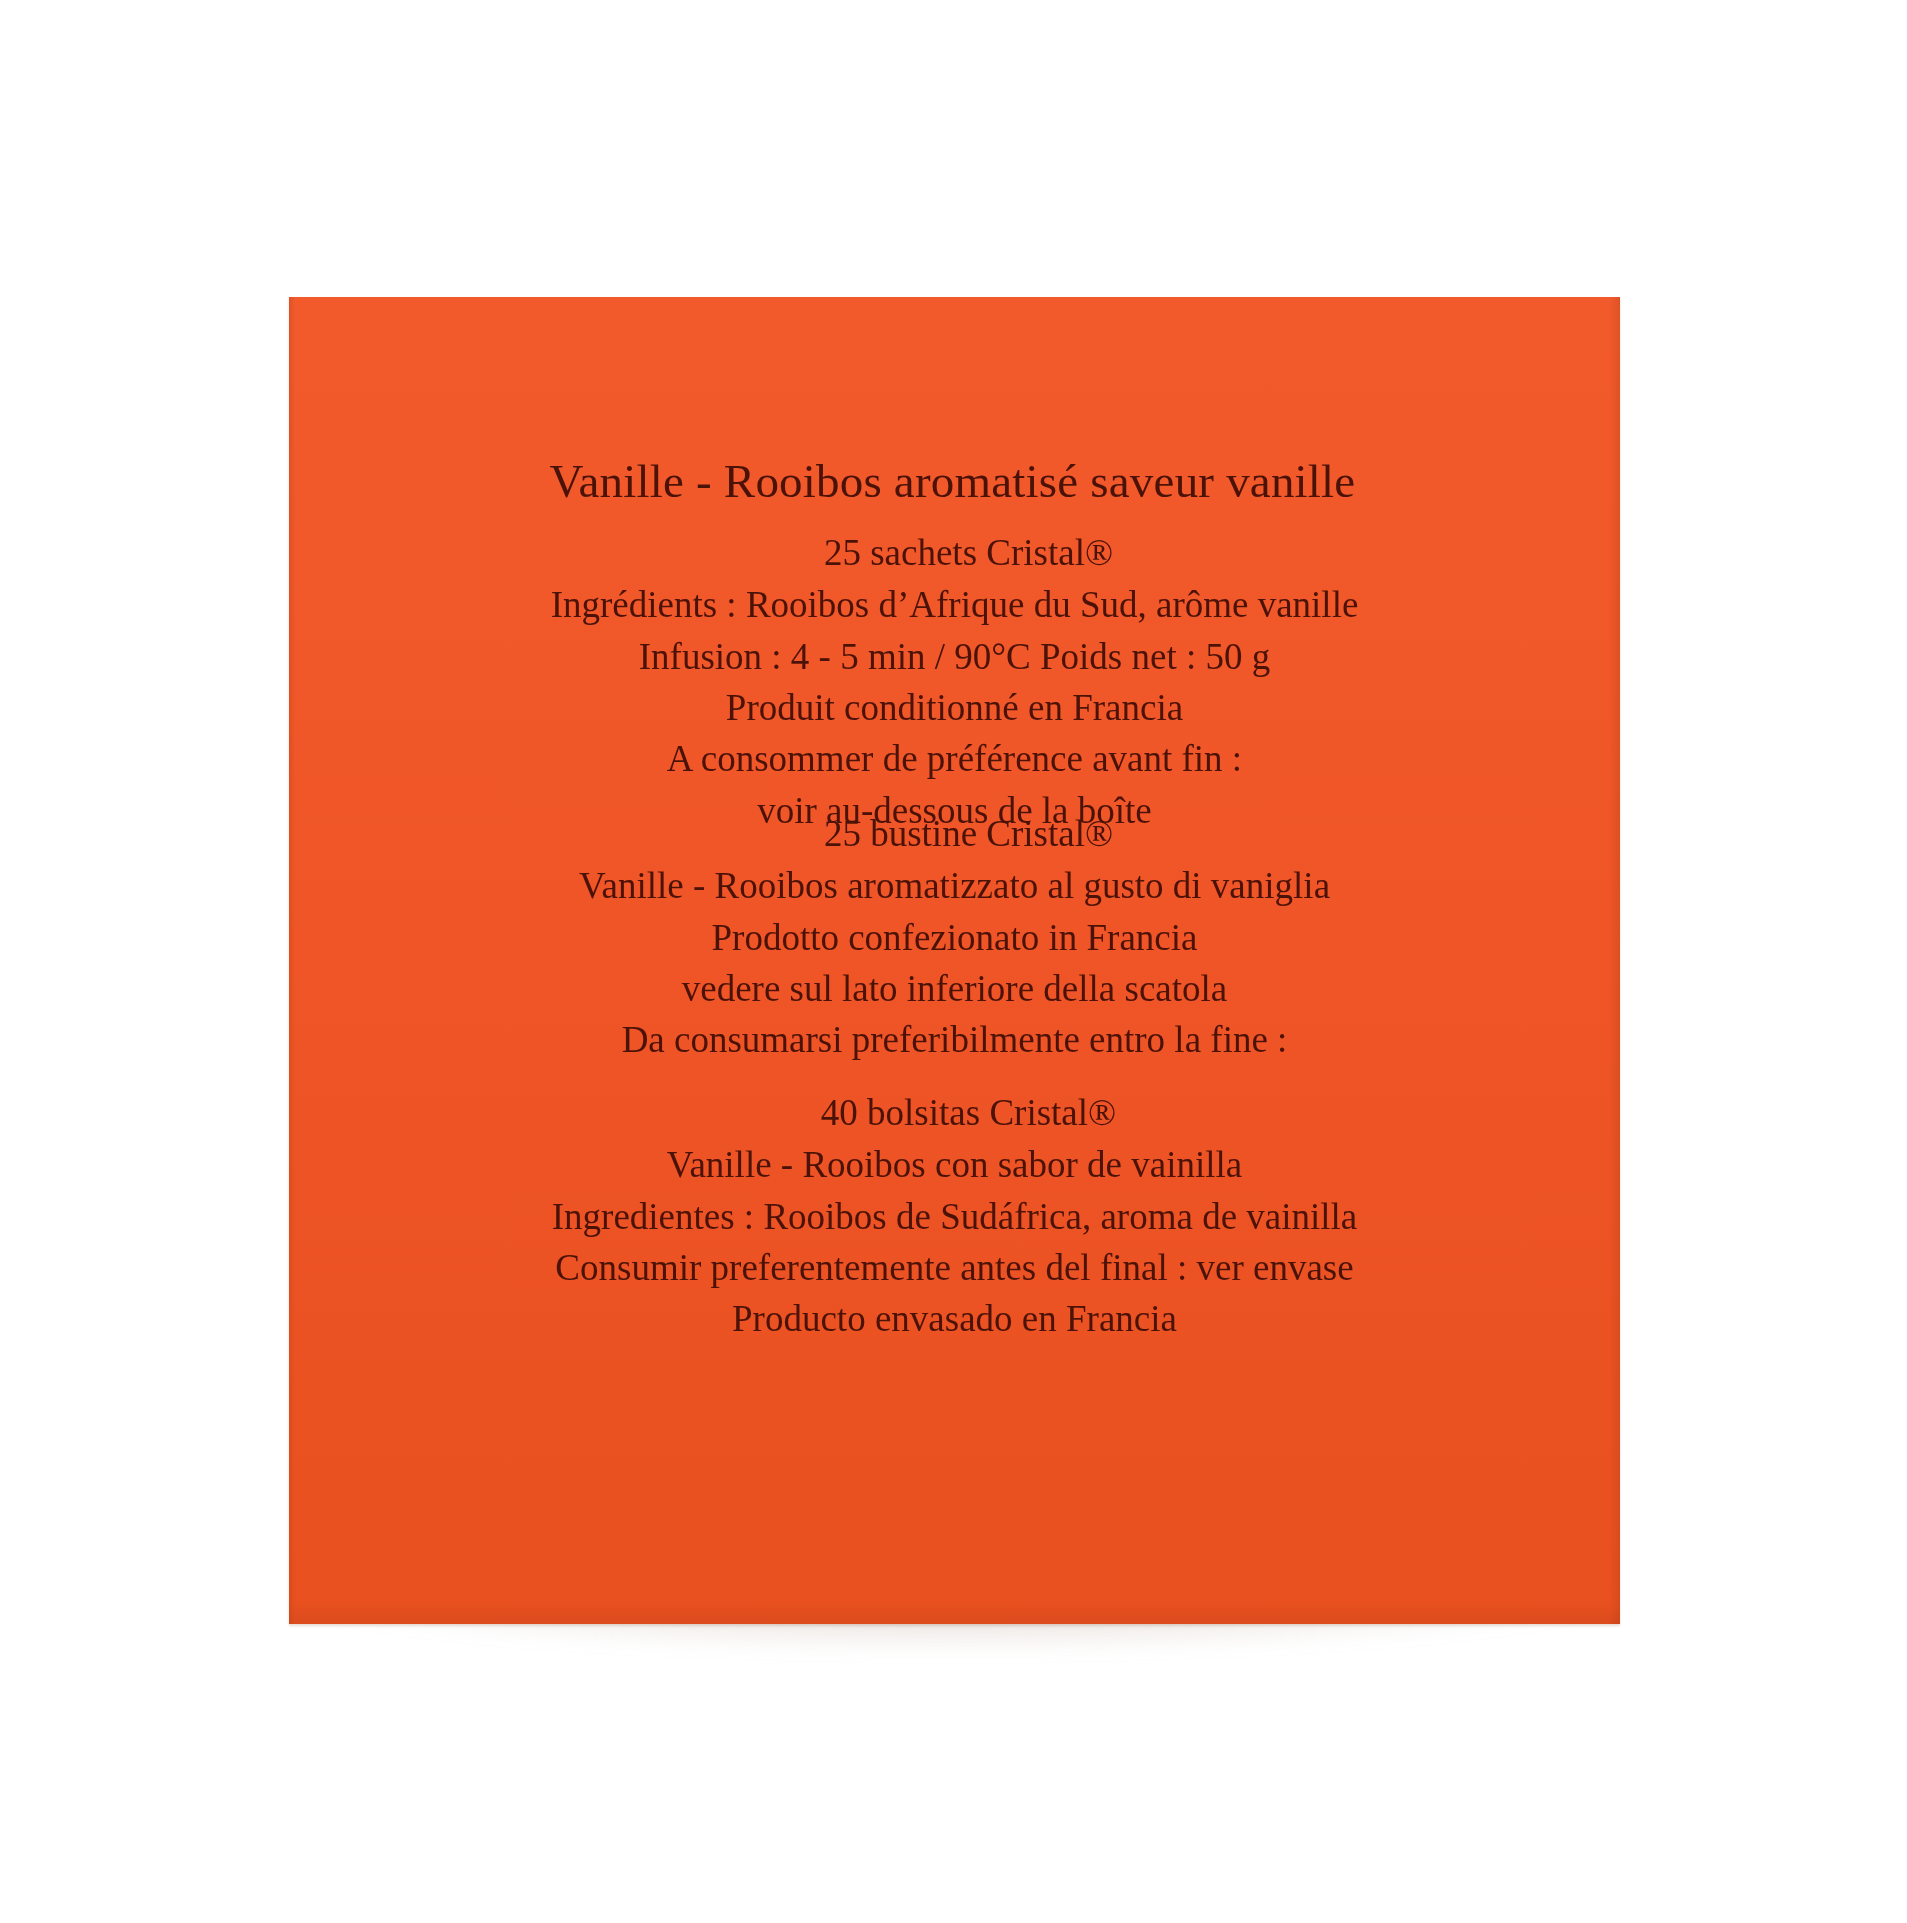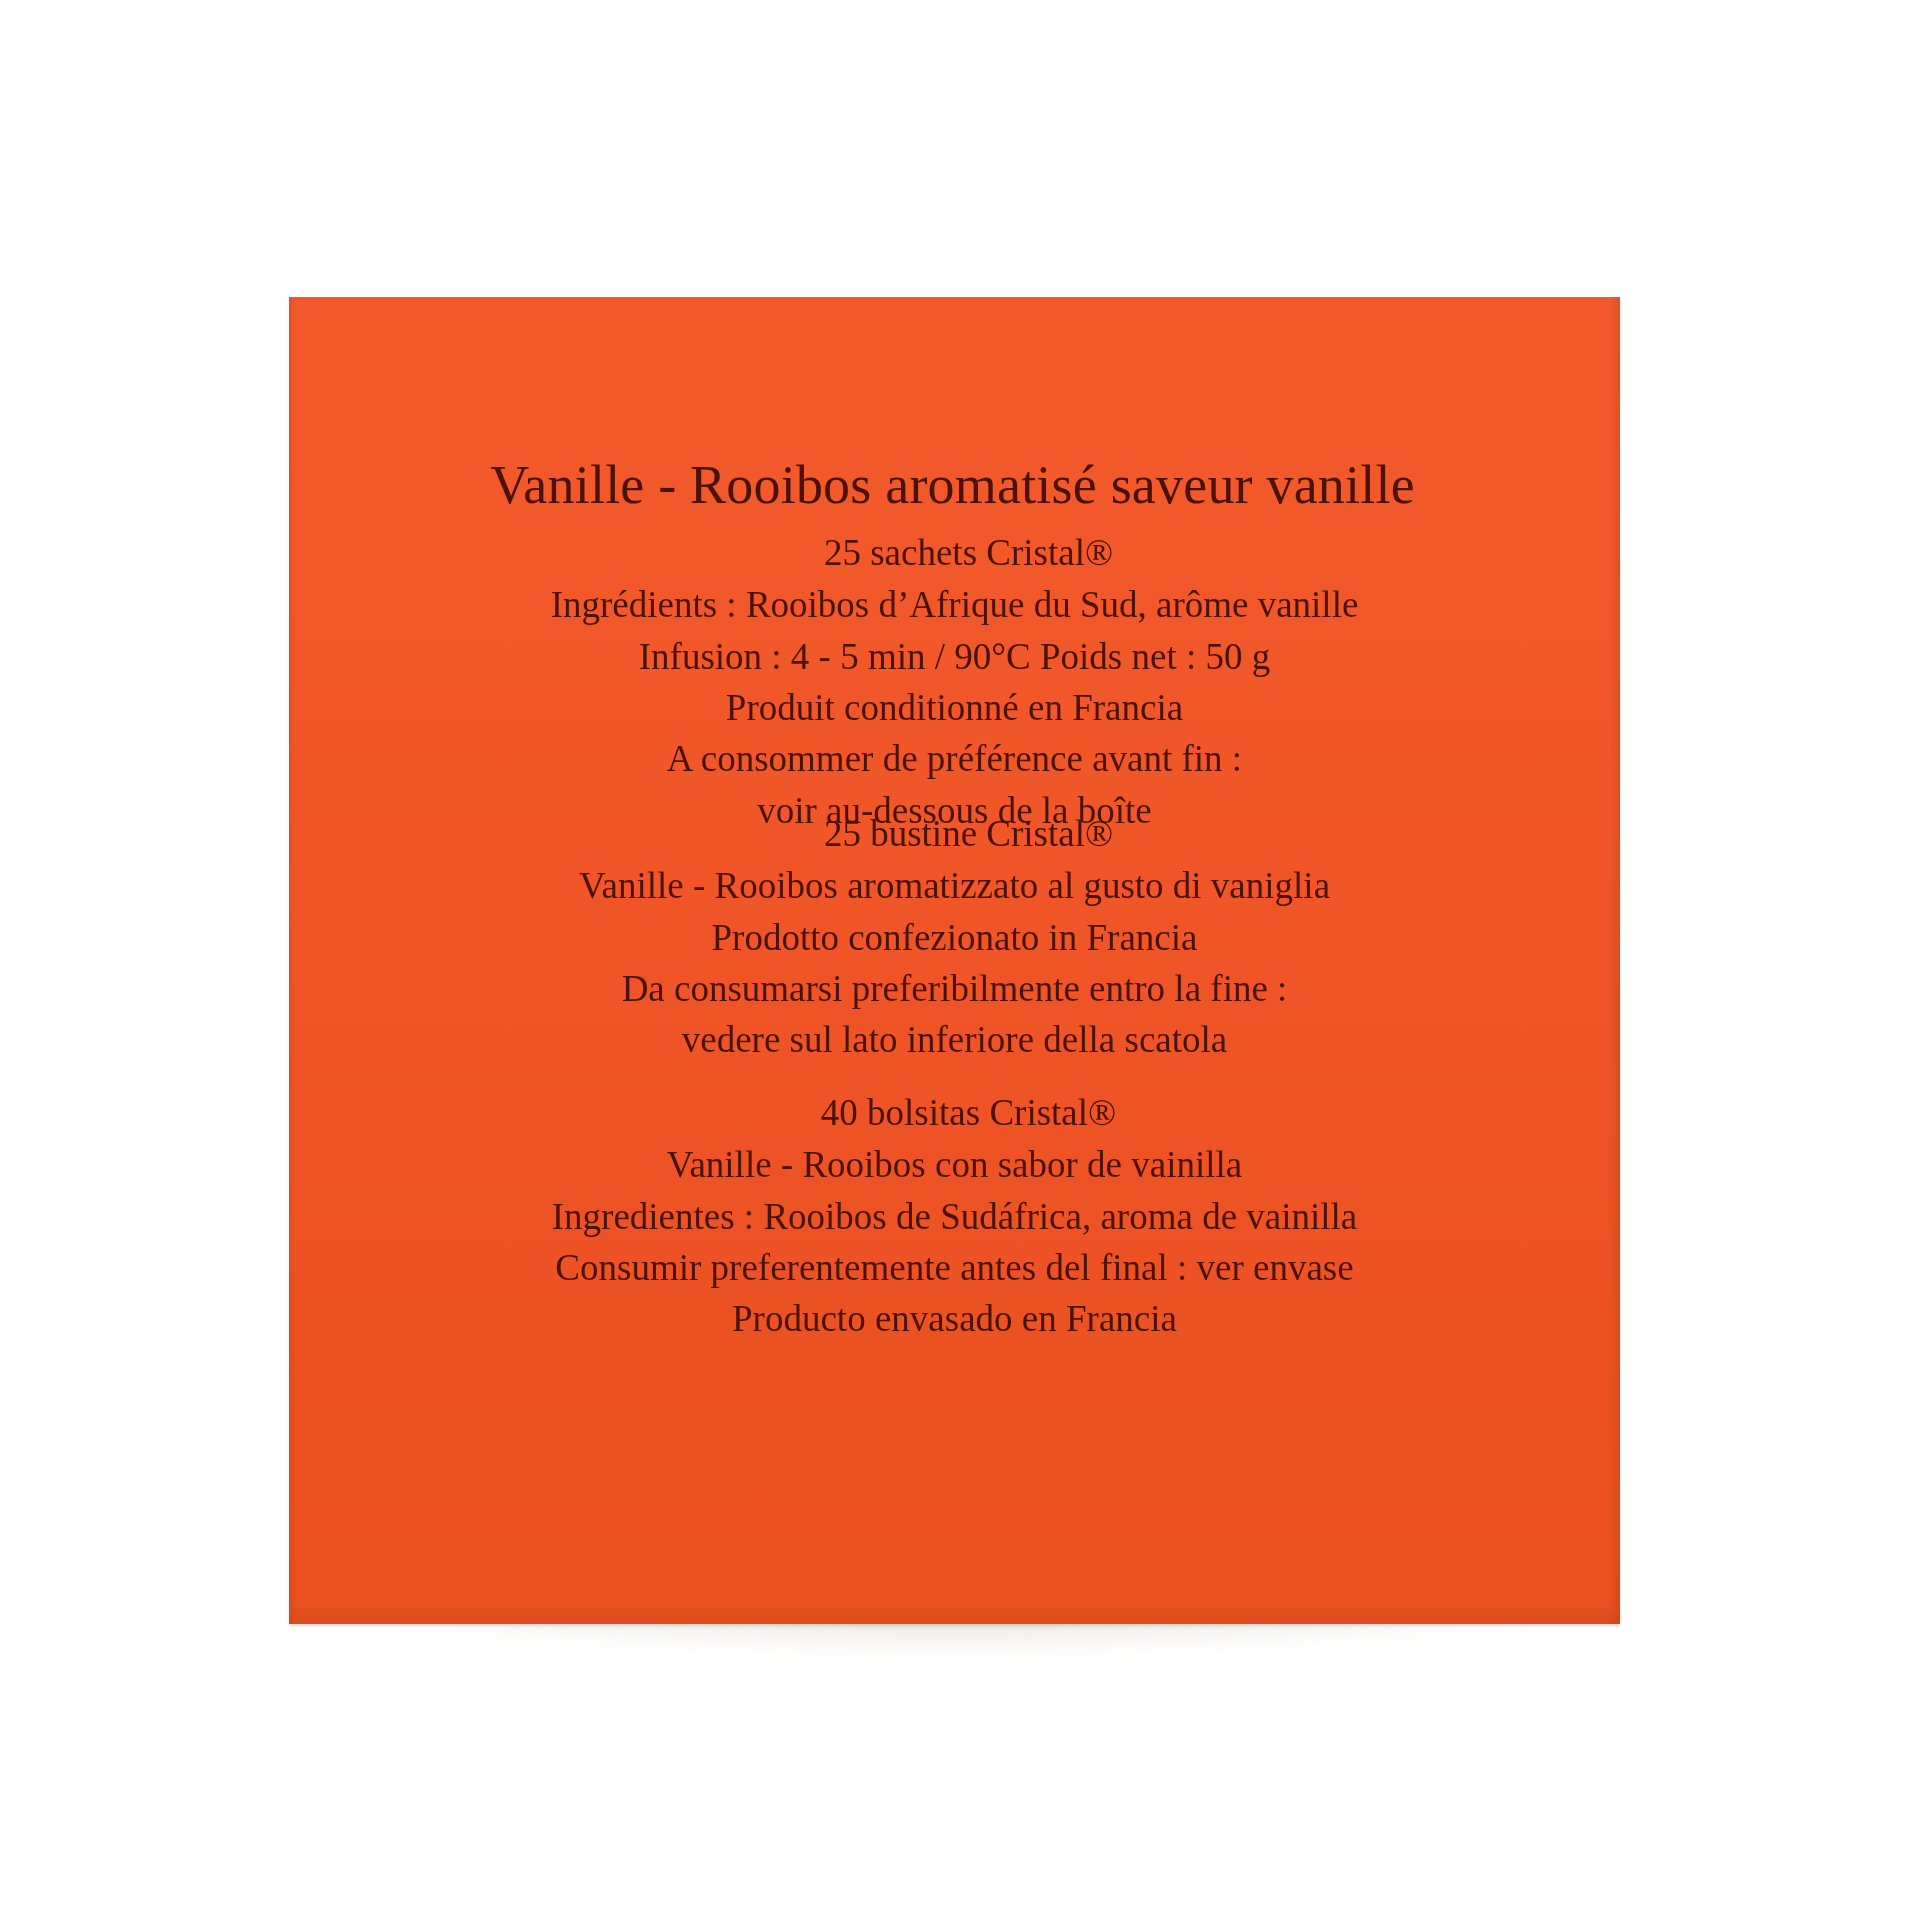--- a/index.html
+++ b/index.html
@@ -74,21 +74,21 @@
     width: 100%;
     height: 100%;
     color: #4a1309;
     text-align: center;
   }
   .title {
     position: absolute;
     left: 0;
     right: 4px;
     top: 159px;
-    font-size: 54px;
+    font-size: 47px;
     line-height: 1.1;
     letter-spacing: 0.2px;
     color: #4b1208;
     font-weight: 400;
   }
   .block {
     position: absolute;
     left: 0;
     right: 0;
     font-size: 37px;
@@ -119,22 +119,22 @@
         <span class="line">Infusion : 4 - 5 min / 90°C     Poids net : 50 g</span>
         <span class="line">Produit conditionné en Francia</span>
         <span class="line">A consommer de préférence avant fin :</span>
         <span class="line">voir au-dessous de la boîte</span>
       </div>
 
       <div class="block block-it">
         <span class="line line-sub">25 bustine Cristal®</span>
         <span class="line">Vanille - Rooibos aromatizzato al gusto di vaniglia</span>
         <span class="line">Prodotto confezionato in Francia</span>
+        <span class="line">vedere sul lato inferiore della scatola</span>
         <span class="line">Da consumarsi preferibilmente entro la fine :</span>
-        <span class="line">vedere sul lato inferiore della scatola</span>
       </div>
 
       <div class="block block-es">
         <span class="line line-sub">40 bolsitas Cristal®</span>
         <span class="line">Vanille - Rooibos con sabor de vainilla</span>
         <span class="line">Ingredientes : Rooibos de Sudáfrica, aroma de vainilla</span>
         <span class="line">Consumir preferentemente antes del final : ver envase</span>
         <span class="line">Producto envasado en Francia</span>
       </div>
 

